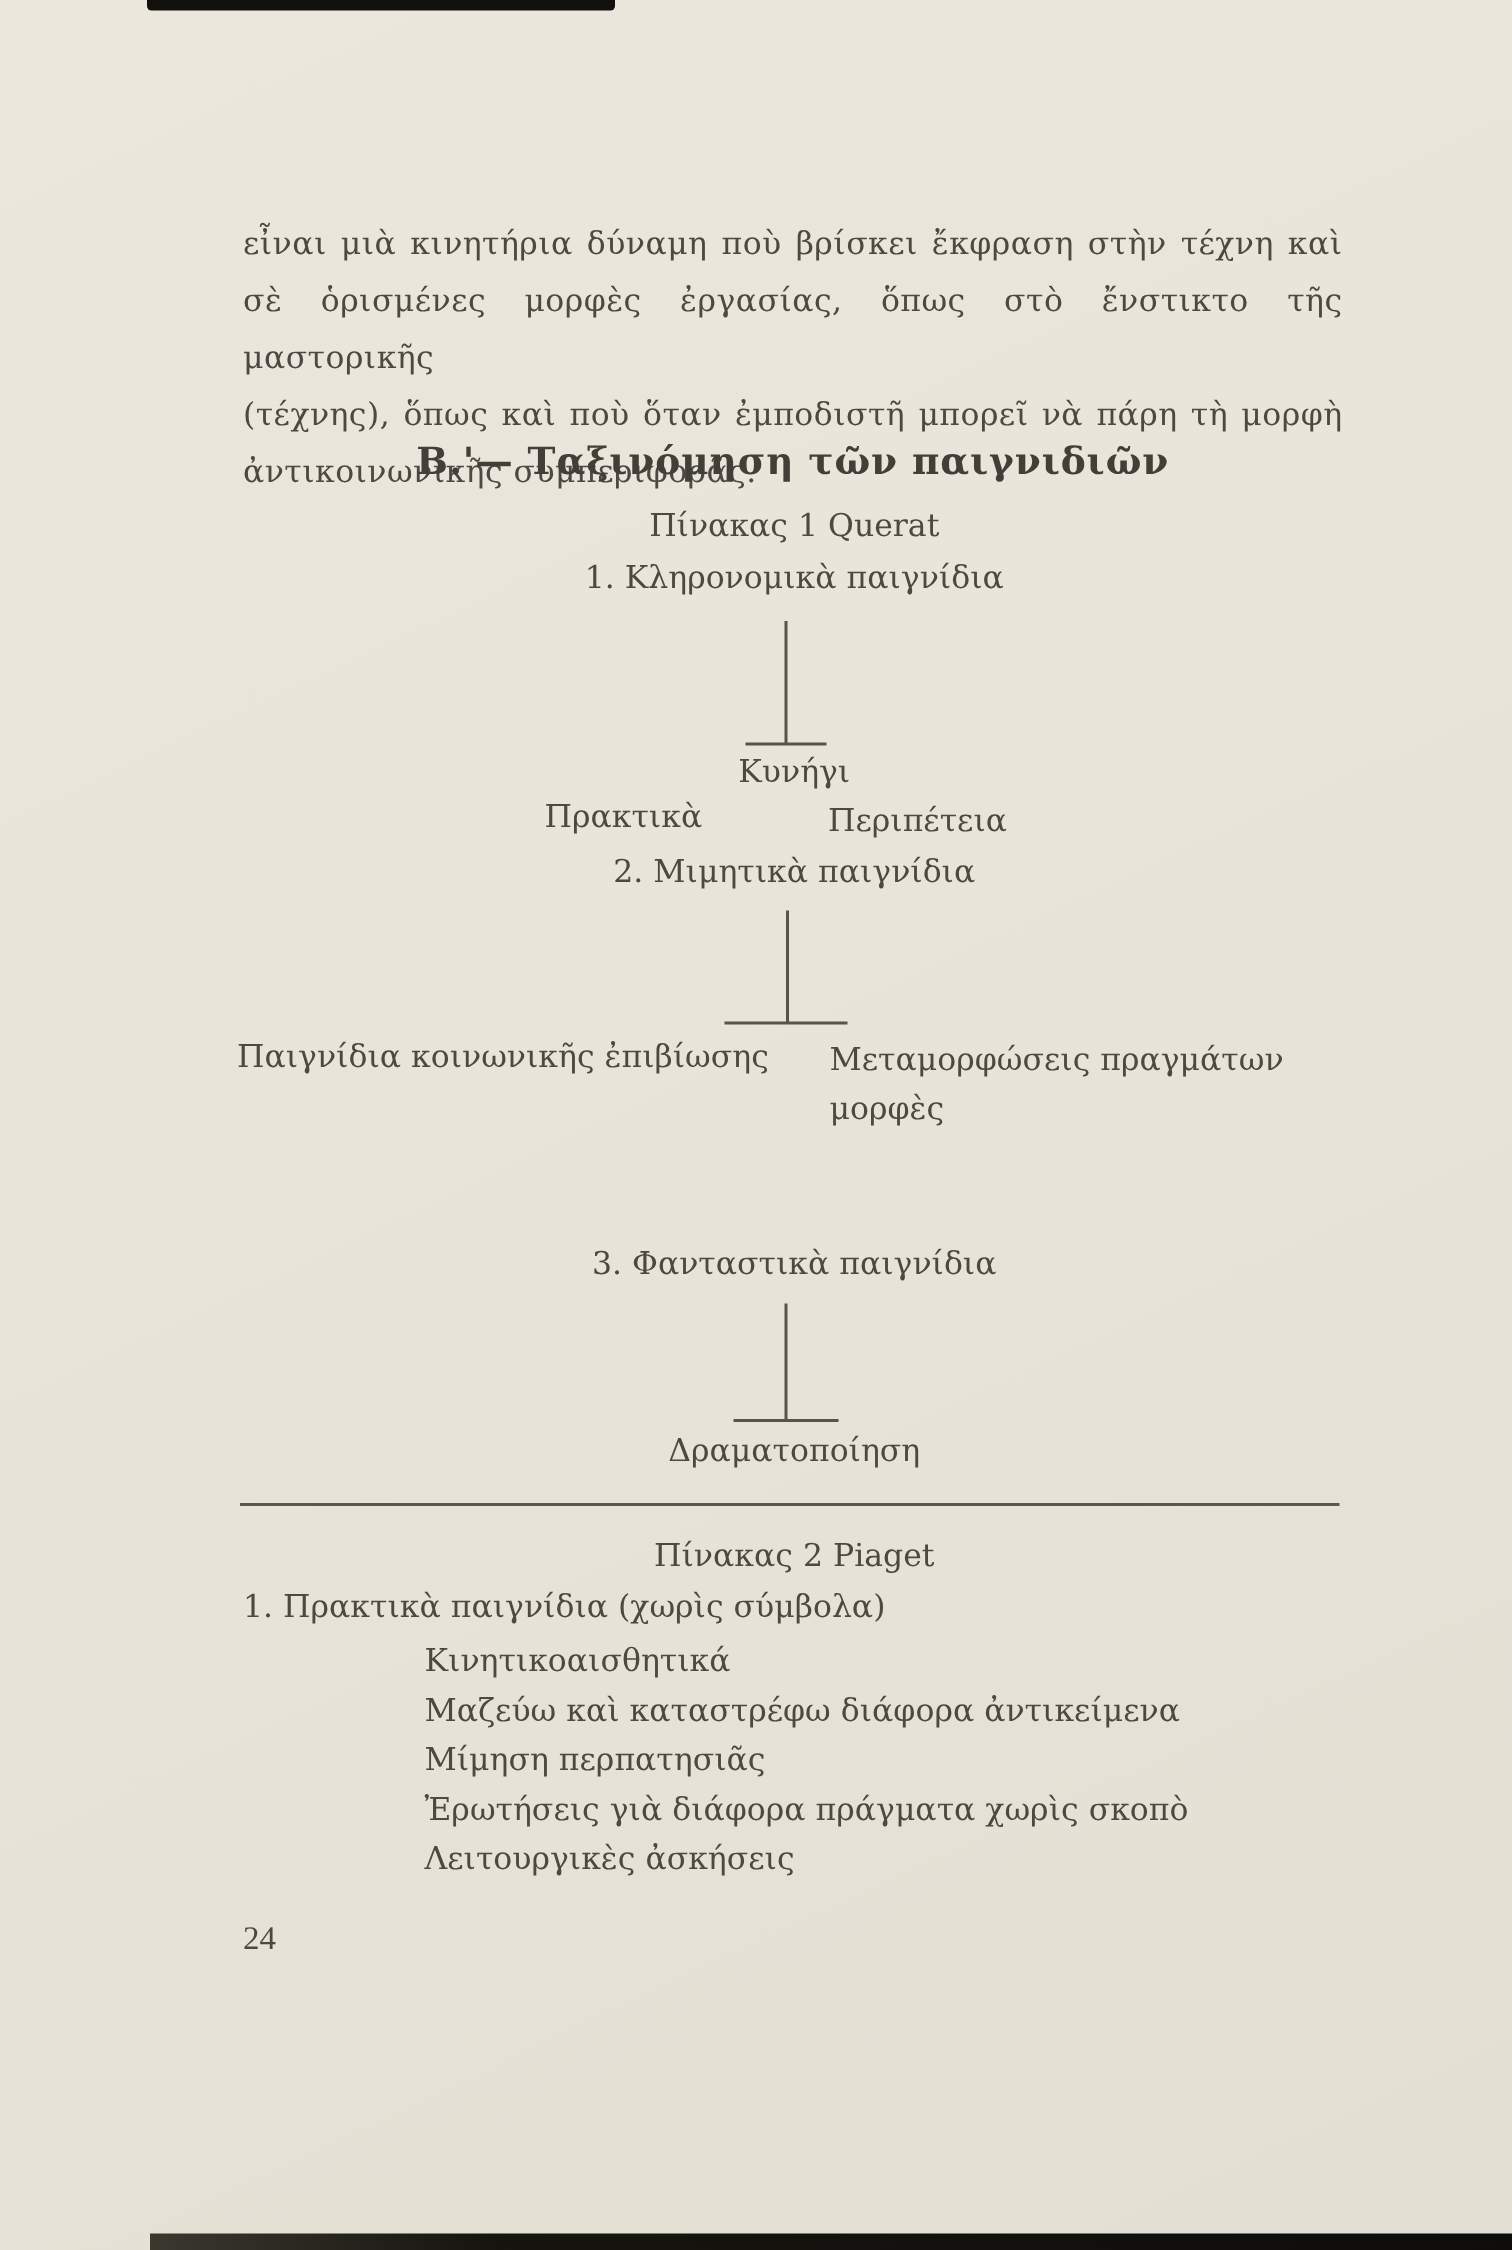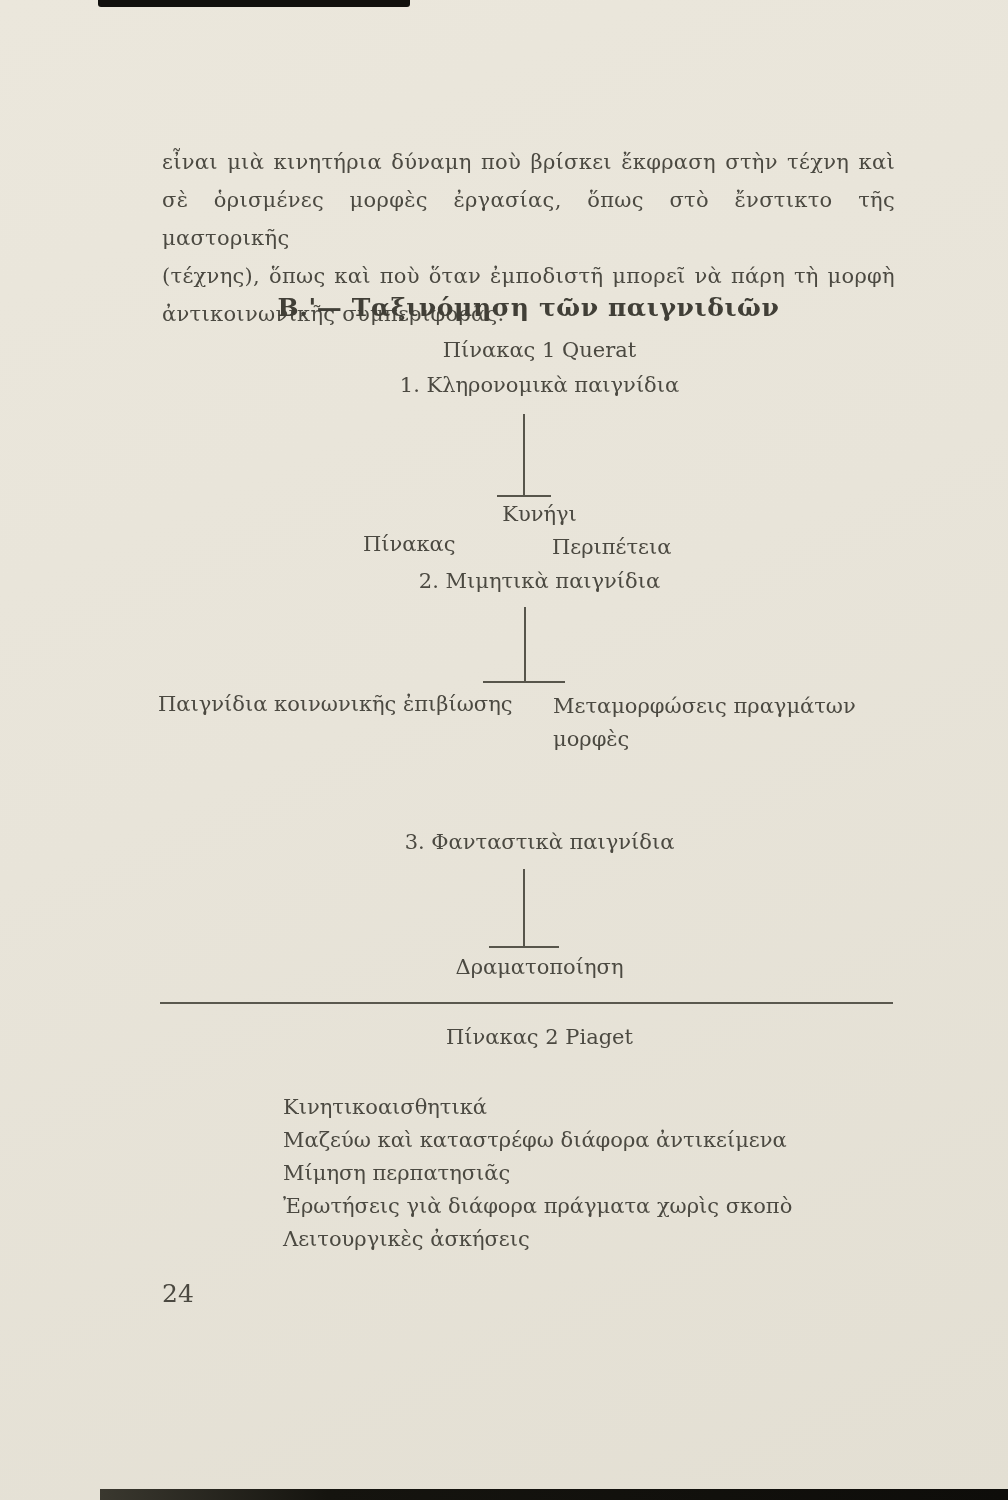--- a/index.html
+++ b/index.html
@@ -46,21 +46,21 @@
   .heading {
     left: 137px; top: 293px; width: 783px;
     text-align: center;
     font-weight: bold;
     font-size: 25px;
     letter-spacing: 0.6px;
     color: #413f37;
   }
 
   .centerline {
-    left: 148px; width: 783px;
+    left: 138px; width: 783px;
     text-align: center;
   }
 
   .tree-v {
     width: 2px;
     background: #57554b;
   }
   .tree-h {
     height: 2px;
     background: #57554b;
@@ -78,21 +78,22 @@
   .right-block .line { display: block; }
 
   .sub-list {
     left: 283px; top: 1091px; width: 640px;
     line-height: 33px;
   }
   .sub-list .line { display: block; }
 
   .pageno {
     left: 162px; top: 1279px;
-    font-size: 25px;
+    font-size: 22px;
+    font-family: Liberation Serif, serif;
   }
 </style>
 </head>
 <body>
 
 <div class="page">
 
   <div class="abs edge-top"></div>
   <div class="abs edge-bottom"></div>
 
@@ -104,21 +105,21 @@
   </div>
 
   <div class="abs heading">Β.'— Ταξινόμηση τῶν παιγνιδιῶν</div>
 
   <div class="abs centerline" style="top:338px;">Πίνακας 1 Querat</div>
   <div class="abs centerline" style="top:373px;">1. Κληρονομικὰ παιγνίδια</div>
 
   <div class="abs tree-v" style="left:523px; top:414px; height:82px;"></div>
   <div class="abs tree-h" style="left:497px; top:495px; width:54px;"></div>
   <div class="abs centerline" style="top:502px;">Κυνήγι</div>
-  <div class="abs" style="left:363px; top:532px;">Πίνακας</div>
+  <div class="abs" style="left:363px; top:532px;">Πρακτικὰ</div>
   <div class="abs" style="left:552px; top:535px;">Περιπέτεια</div>
 
   <div class="abs centerline" style="top:569px;">2. Μιμητικὰ παιγνίδια</div>
 
   <div class="abs tree-v" style="left:524px; top:607px; height:75px;"></div>
   <div class="abs tree-h" style="left:483px; top:681px; width:82px;"></div>
   <div class="abs" style="left:158px; top:692px;">Παιγνίδια κοινωνικῆς ἐπιβίωσης</div>
   <div class="abs right-block">
     <span class="line">Μεταμορφώσεις πραγμάτων</span>
     <span class="line">μορφὲς</span>
@@ -126,20 +127,21 @@
 
   <div class="abs centerline" style="top:830px;">3. Φανταστικὰ παιγνίδια</div>
 
   <div class="abs tree-v" style="left:523px; top:869px; height:78px;"></div>
   <div class="abs tree-h" style="left:489px; top:946px; width:70px;"></div>
   <div class="abs centerline" style="top:955px;text-align:center;">Δραματοποίηση</div>
 
   <div class="abs rule"></div>
 
   <div class="abs centerline" style="top:1025px;">Πίνακας 2 Piaget</div>
+  <div class="abs" style="left:162px; top:1059px;">1. Πρακτικὰ παιγνίδια (χωρὶς σύμβολα)</div>
 
   <div class="abs sub-list">
     <span class="line">Κινητικοαισθητικά</span>
     <span class="line">Μαζεύω καὶ καταστρέφω διάφορα ἀντικείμενα</span>
     <span class="line">Μίμηση περπατησιᾶς</span>
     <span class="line">Ἐρωτήσεις γιὰ διάφορα πράγματα χωρὶς σκοπὸ</span>
     <span class="line">Λειτουργικὲς ἀσκήσεις</span>
   </div>
 
   <div class="abs pageno">24</div>

